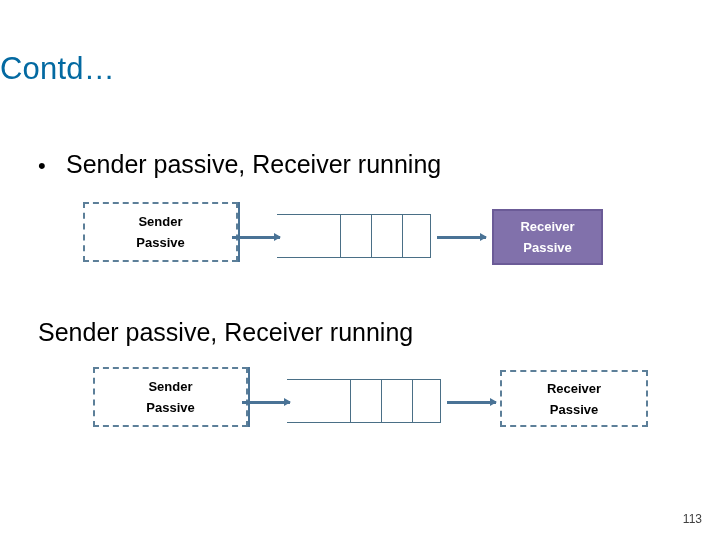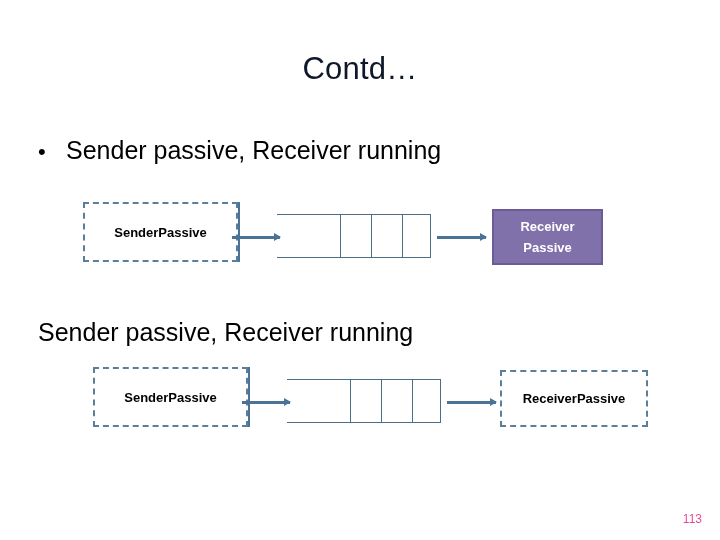--- a/index.html
+++ b/index.html
@@ -21,34 +21,34 @@
     width: 720px;
     height: 540px;
   }
 
   
   .slide-title {
     position: absolute;
     left: 0;
     top: 50px;
     width: 720px;
-    text-align: center;
+    text-align: left;
     font-size: 31px;
-    color: #0f172a;
+    color: #0369a1;
     font-weight: 400;
     letter-spacing: 0.2px;
     line-height: 38px;
     white-space: pre;
   }
 
   
   .bullet-line {
     position: absolute;
     left: 38px;
-    top: 133px;
+    top: 147px;
     font-size: 25px;
     color: #000000;
     line-height: 34px;
     white-space: pre;
   }
   .bullet-dot {
     display: inline-block;
     width: 28px;
     font-size: 22px;
     vertical-align: baseline;
@@ -63,21 +63,21 @@
     line-height: 34px;
     white-space: pre;
   }
 
   
   .dashed-box {
     position: absolute;
     border: 2px dashed #5c7f99;
     box-sizing: border-box;
     display: flex;
-    flex-direction: row;
+    flex-direction: column;
     align-items: center;
     justify-content: center;
     color: #000000;
     font-size: 13px;
     line-height: 21px;
     font-weight: 600;
     text-align: center;
   }
 
   .solid-box {
@@ -146,21 +146,21 @@
     width: 2px;
     background: #4a7396;
   }
 
   
   .page-number {
     position: absolute;
     right: 18px;
     bottom: 14px;
     font-size: 12px;
-    color: #ec4899;
+    color: #404040;
     white-space: pre;
   }
 </style>
 </head>
 <body>
 
 <div class="slide">
 
   <div class="slide-title">Contd…</div>
 

